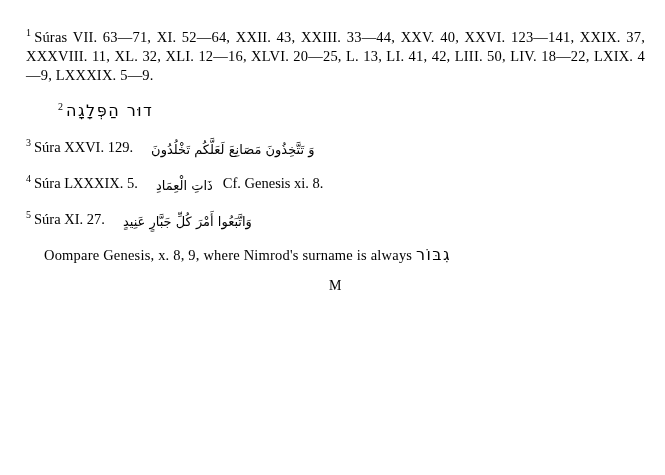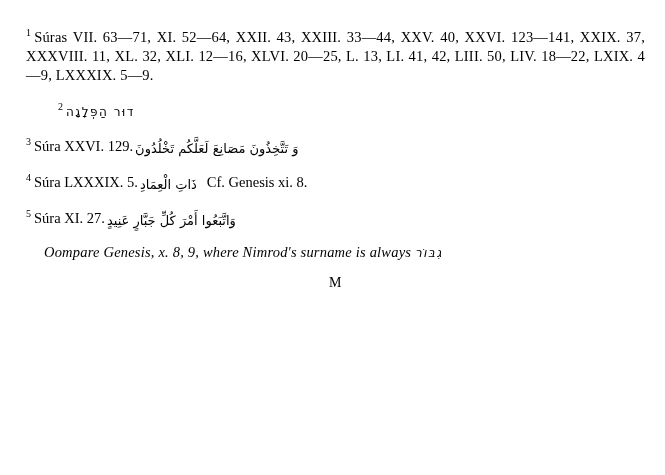--- a/index.html
+++ b/index.html
@@ -30,21 +30,21 @@
   }
   .marker {
     font-size: 10px;
     vertical-align: super;
     margin-right: 3px;
   }
   .heb {
     font-family: "DejaVu Sans", sans-serif;
     direction: rtl;
     unicode-bidi: bidi-override;
-    font-size: 12px;
+    font-size: 16px;
     letter-spacing: 1.5px;
     display: inline-block;
   }
   .ara {
     font-family: "DejaVu Sans", sans-serif;
     direction: rtl;
     unicode-bidi: bidi-override;
     font-size: 13px;
     display: inline-block;
     vertical-align: -2px;
@@ -52,33 +52,32 @@
   .note-ref-1 {
     margin-bottom: 12px;
   }
   .row {
     display: block;
     margin: 0 0 13px 0;
     font-size: 14.5px;
     line-height: 1.4;
   }
   .row .lbl {
-    margin-right: 2px;
+    margin-right: 18px;
   }
   .row .tail {
     margin-left: 10px;
   }
   .heb-line-2 {
     margin: 14px 0 14px 0;
     padding-left: 32px;
   }
   .compare {
     text-indent: 18px;
     margin-bottom: 13px;
-    font-style: italic;
   }
   .para {
     margin-bottom: 11px;
     text-align: justify;
   }
   .heb-bottom {
     text-align: center;
     margin-top: 18px;
     font-family: "DejaVu Sans", sans-serif;
     direction: rtl;

